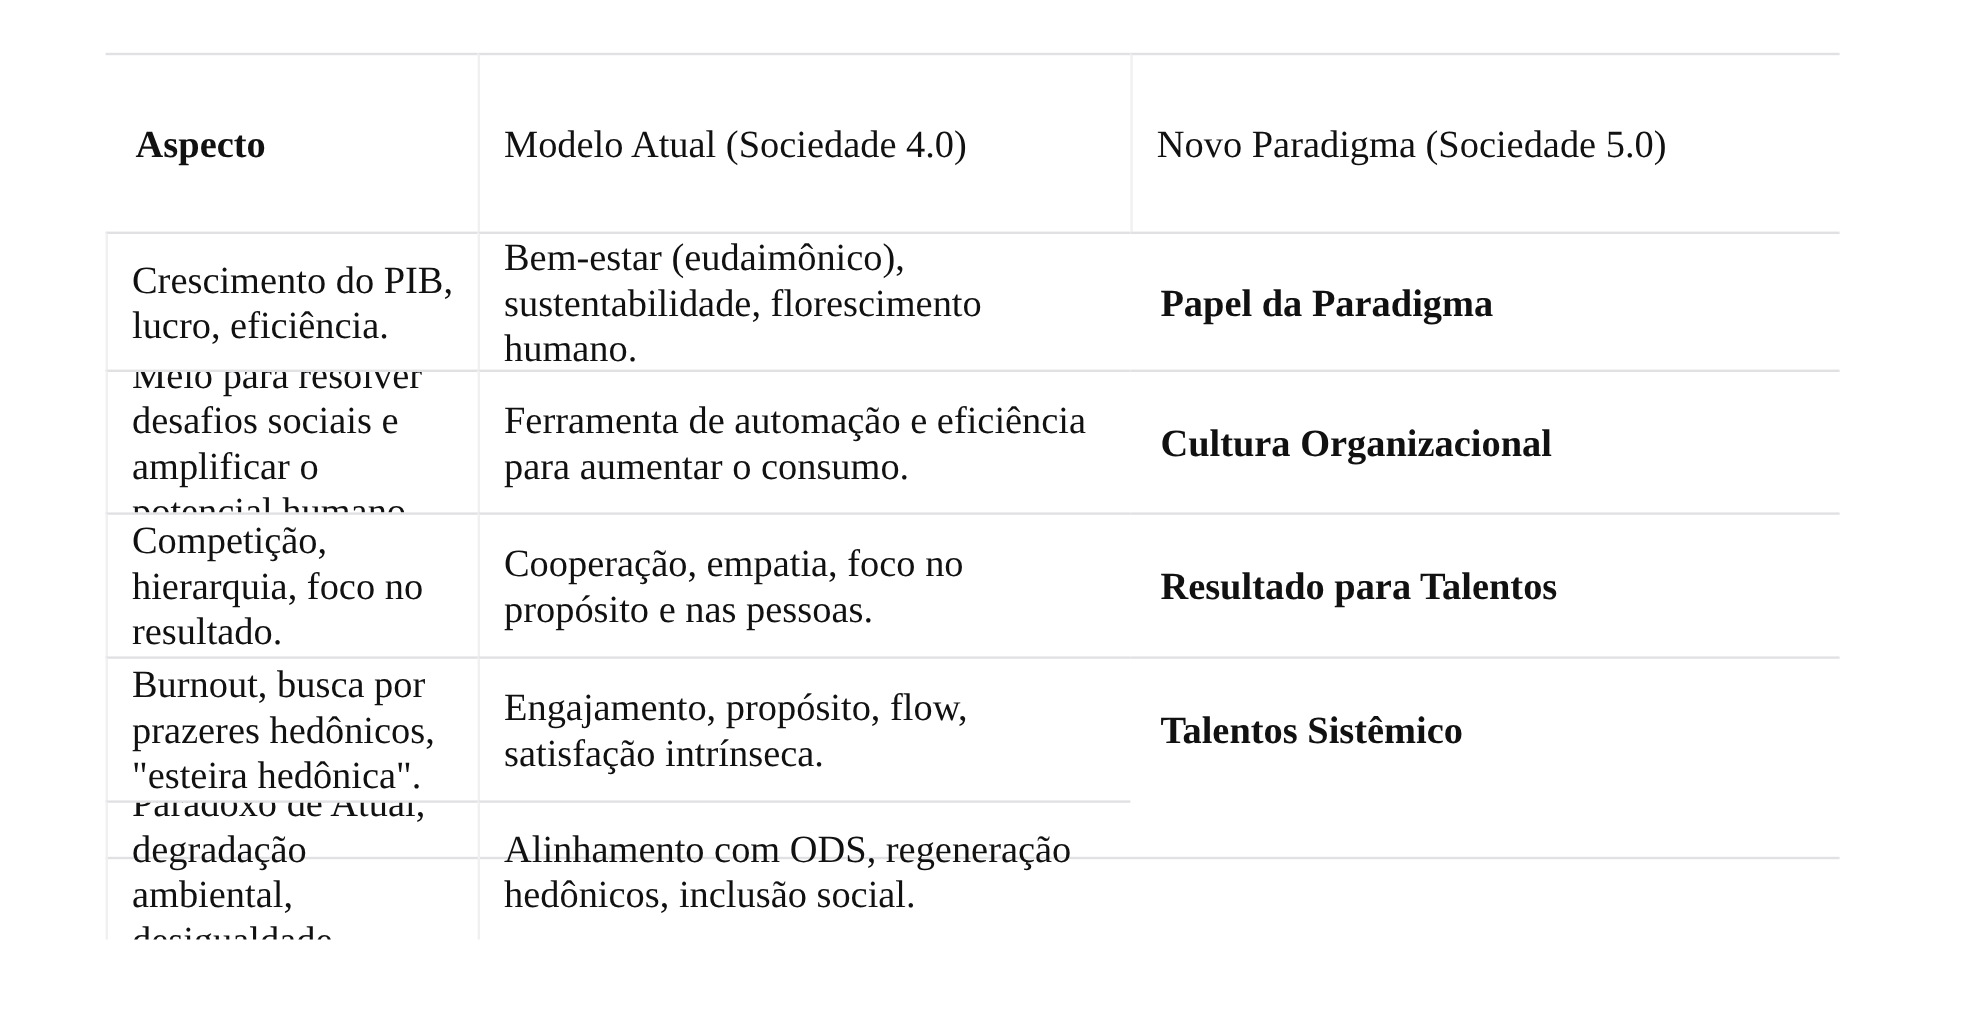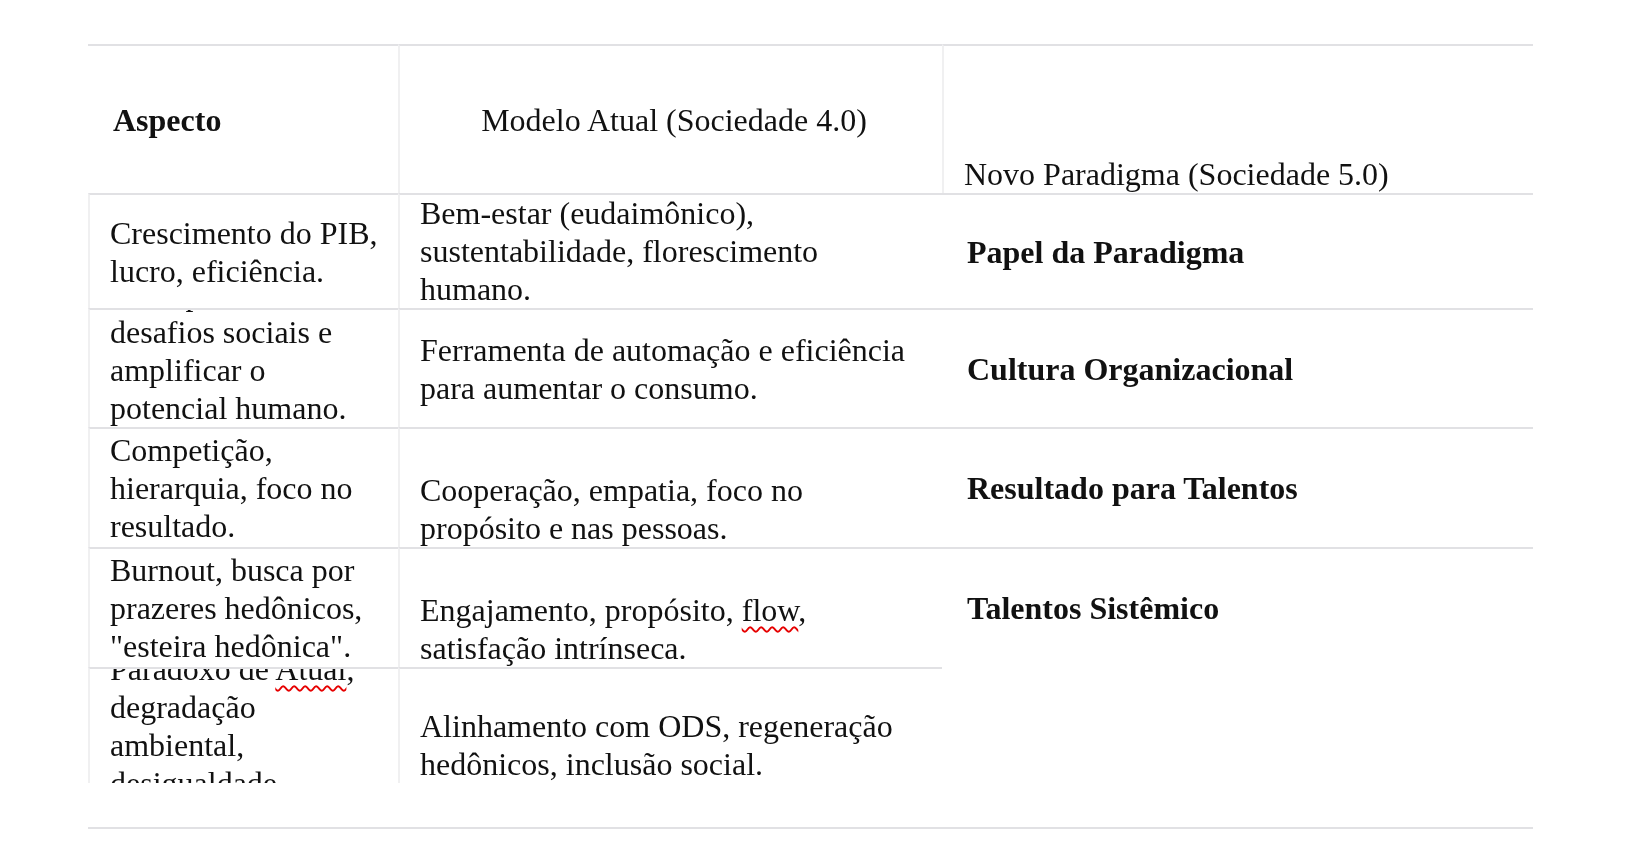--- a/index.html
+++ b/index.html
@@ -6,41 +6,40 @@
   html, body {
     width: 1642px; height: 842px;
     background: #ffffff;
     font-family: "Liberation Serif", "DejaVu Serif", serif;
     color: #111111;
     overflow: hidden;
   }
   .doc-table {
     position: absolute;
     left: 88px; top: 44px;
-    width: 1445px; height: 785px;
+    width: 1445px; height: 672px;
     display: grid;
     grid-template-columns: 310px 544px 591px;
     grid-template-rows: 149px 115px 119px 120px 120px 116px;
     border-bottom: 2px solid #e1e1e4;
     background: #ffffff;
   }
   .cell {
     border-top: 2px solid #e1e1e4;
     display: flex;
     align-items: center;
     font-size: 32px;
     line-height: 38px;
     overflow: hidden;
   }
   .col2, .col3 { border-left: 2px solid #f0f0f1; }
   .col1 { padding: 0 20px 0 25px; font-weight: bold; }
-  .col2 { padding: 0 14px 0 20px; justify-content: center; }
-  .col3 { padding: 0 24px 0 20px; align-items: flex-end; }
+  .col2 { padding: 0 14px 0 20px; }
+  .col3 { padding: 0 24px 0 20px; }
   .miss {
-    text-decoration: underline;
     text-decoration-style: wavy;
     text-decoration-color: #e60000;
     text-decoration-thickness: 2px;
     text-underline-offset: 5px;
     text-decoration-skip-ink: none;
   }
 </style>
 </head>
 <body>
 

